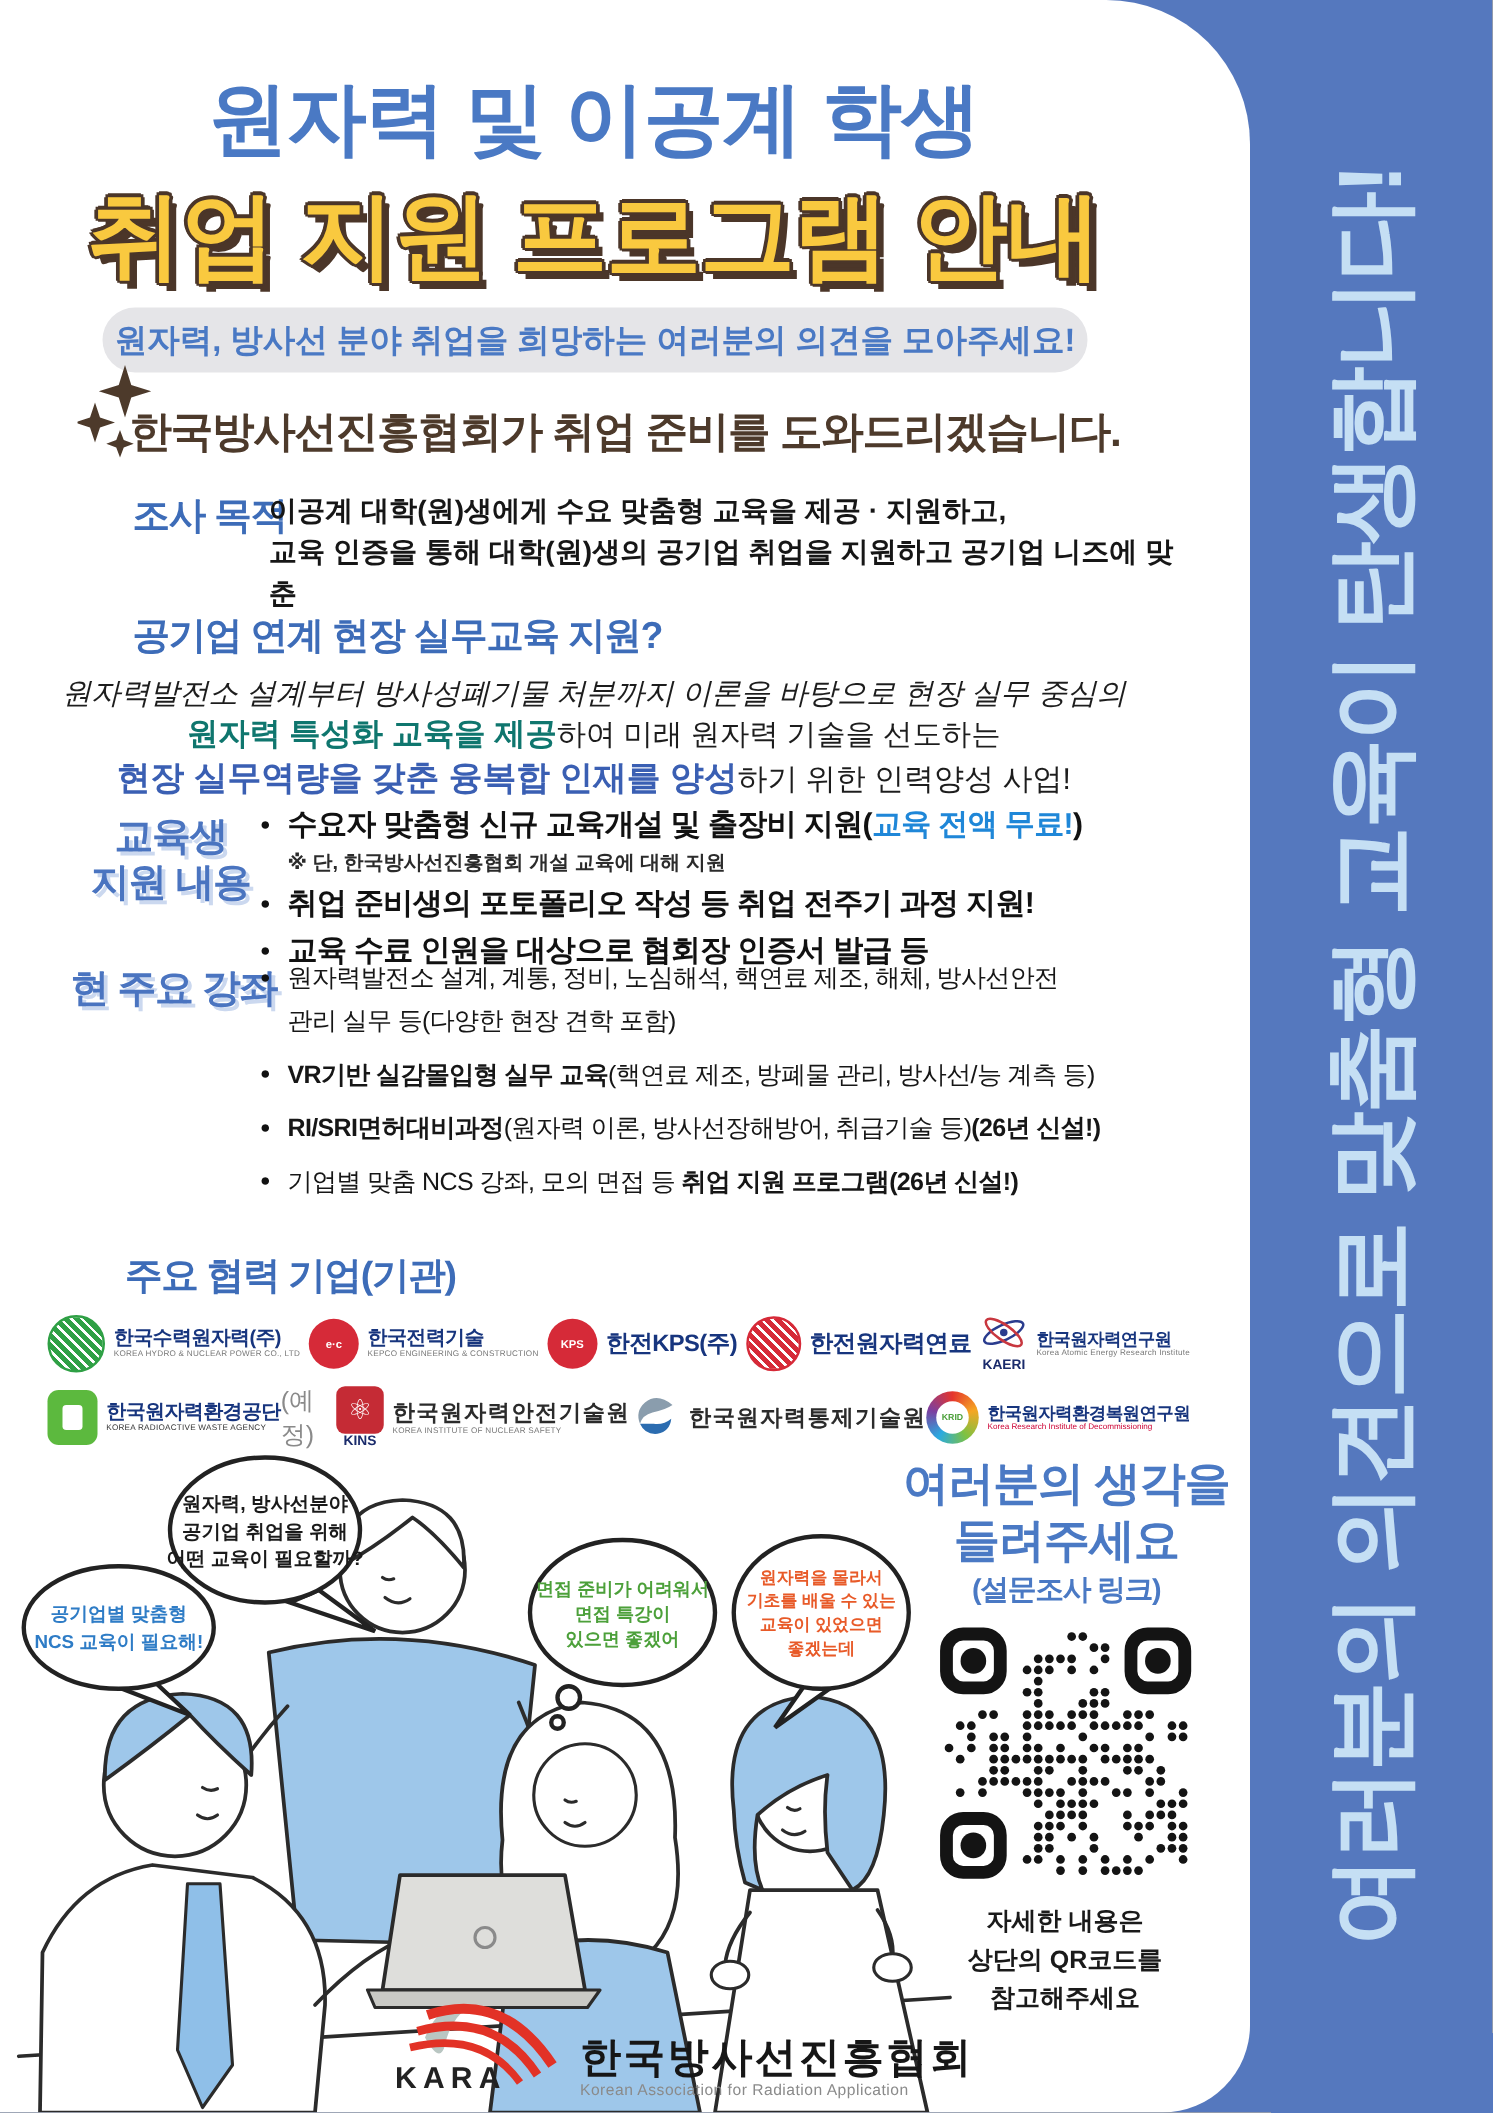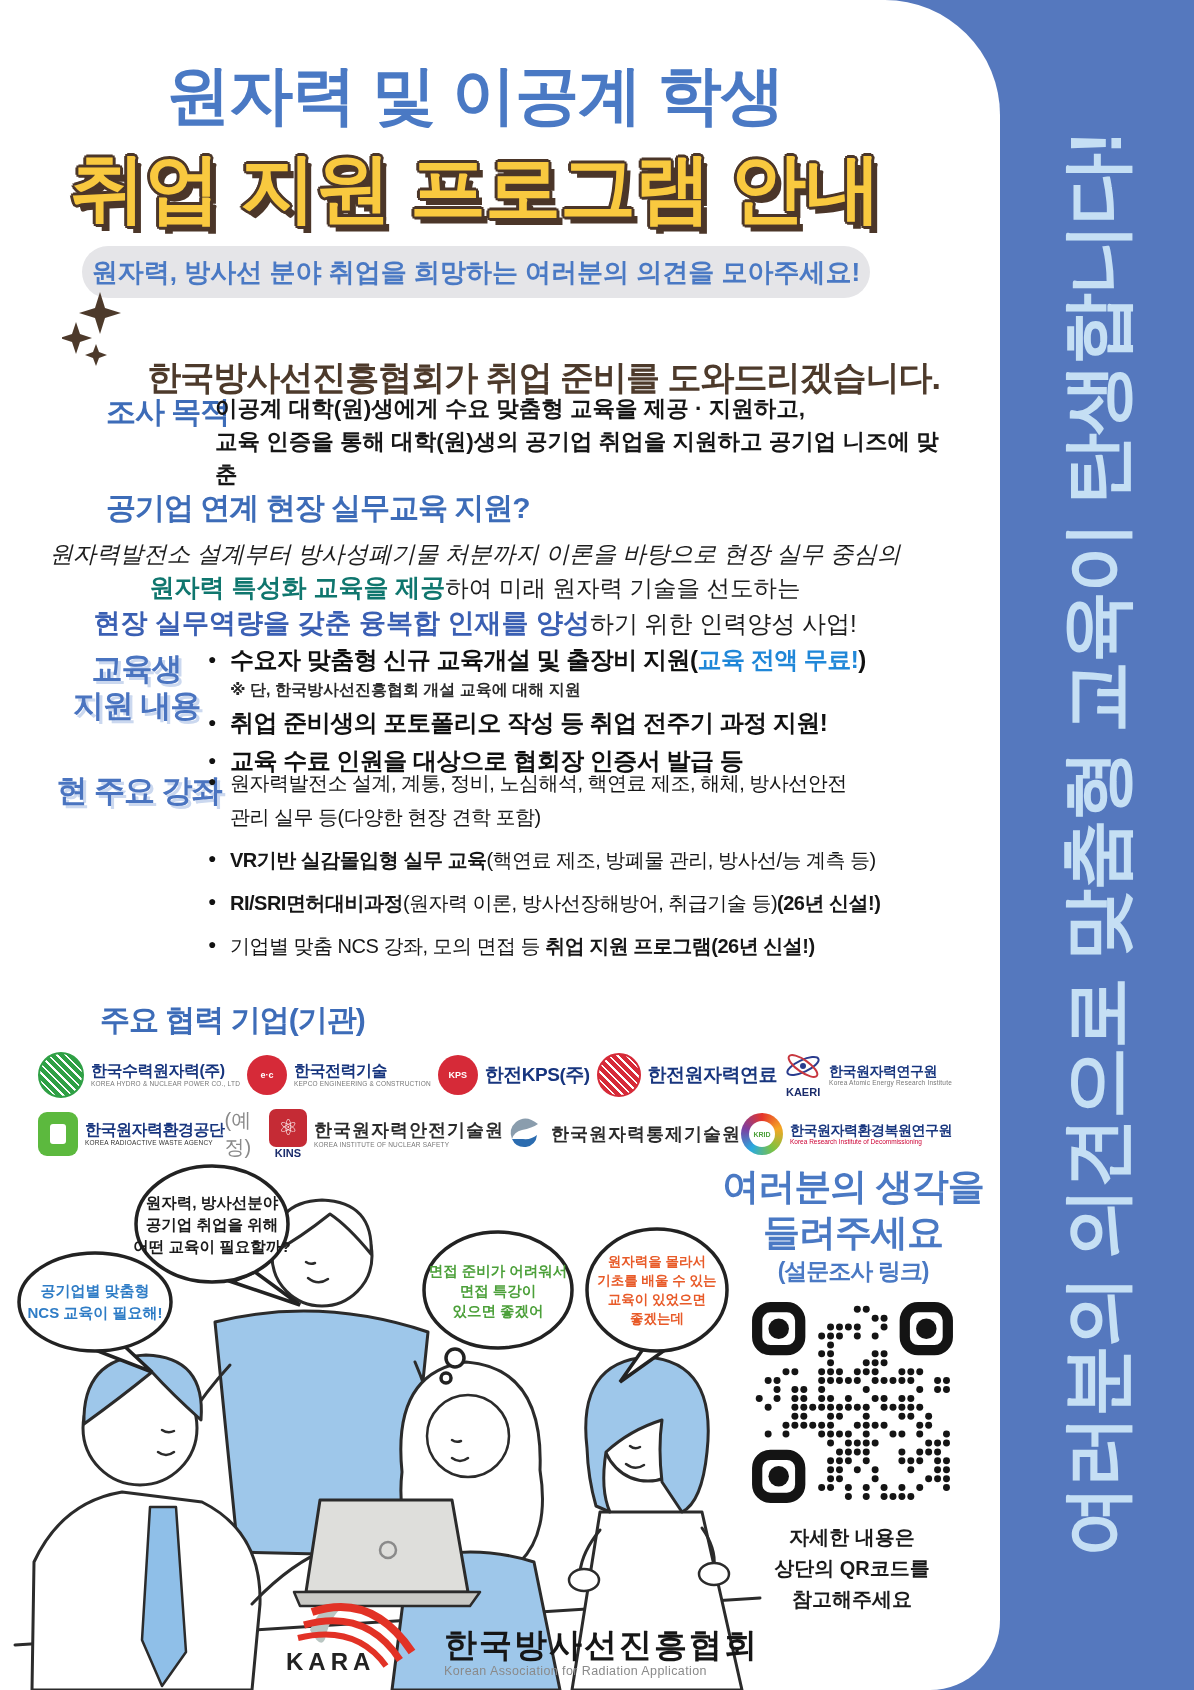--- a/index.html
+++ b/index.html
@@ -12,22 +12,22 @@
   .title1{left:0;top:52px;width:950px;text-align:center;font-size:64px;font-weight:900;
           color:#4A79C4;letter-spacing:-1px;}
   .title2{left:0;top:138px;width:950px;text-align:center;font-size:76px;font-weight:900;
           color:#F9C93F;letter-spacing:-1px;
           text-shadow:3px 0 0 #4B3629,-3px 0 0 #4B3629,0 3px 0 #4B3629,0 -3px 0 #4B3629,
                       2px 2px 0 #4B3629,-2px 2px 0 #4B3629,2px -2px 0 #4B3629,-2px -2px 0 #4B3629,
                       6px 7px 0 #4B3629;}
   .pill{left:82px;top:246px;width:788px;height:52px;background:#E5E5E8;border-radius:27px;
         display:flex;align-items:center;justify-content:center;font-size:26px;font-weight:600;
         color:#4A79C4;}
-  .tagline{left:60px;top:323px;width:880px;text-align:right;font-size:34px;font-weight:900;
-           color:#4D3A2B;letter-spacing:-1px;margin-top:32px;}
+  .tagline{left:60px;top:323px;width:880px;text-align:center;font-size:34px;font-weight:900;
+           color:#4D3A2B;letter-spacing:-1px;}
   .sparkles{left:62px;top:292px;width:62px;height:76px;}
   
   .h-blue{font-size:30px;font-weight:800;color:#3D6CB8;letter-spacing:-1px;margin-left:44px;}
   .h-shadow{font-size:31px;line-height:37px;font-weight:800;color:#4A74C0;letter-spacing:-1px;
             text-shadow:3px 3px 0 #CBD8EF;text-align:center;}
   .s1-head{left:62px;top:392px;}
   .s1-body{left:215px;top:392px;width:730px;font-size:22.5px;line-height:33px;font-weight:700;color:#161616;}
   .s1-blue{margin-top:3px;font-size:27px;font-weight:800;color:#2F8ACD;letter-spacing:-0.5px;}
   .s2-head{left:62px;top:488px;}
   .s2-body{left:0;top:538px;width:950px;text-align:center;color:#1d1d1d;}
@@ -77,21 +77,21 @@
   .psub-red{font-size:6.5px;color:#C03;white-space:nowrap;}
   .pname-dark{font-size:18px;font-weight:700;color:#2B2B2B;letter-spacing:1px;white-space:nowrap;}
   
   .cta{left:703px;top:1164px;width:300px;text-align:center;color:#4A79C4;}
   .cta-l12{font-size:37px;font-weight:900;line-height:46px;letter-spacing:-1px;}
   .cta-l3{font-size:23px;font-weight:800;letter-spacing:-1px;}
   .qr{left:750px;top:1300px;width:205px;height:205px;}
   .qrnote{left:742px;top:1522px;width:220px;text-align:center;font-size:20px;font-weight:600;
           color:#1A1A1A;line-height:31px;}
   
-  .footer{left:284px;top:1592px;width:520px;display:flex;align-items:flex-end;gap:10px;}
+  .footer{left:314px;top:1592px;width:520px;display:flex;align-items:flex-end;}
   .f-org{font-size:33px;font-weight:800;color:#161616;letter-spacing:2px;line-height:1.0;}
   .f-en{font-size:12.5px;color:#8A8A8A;letter-spacing:0.4px;margin-top:3px;}
   
   #sidebar{position:absolute;left:1000px;top:0;width:194px;height:1690px;display:flex;
            align-items:center;justify-content:center;}
   #sidebar .vtext{transform:rotate(-90deg);white-space:nowrap;font-size:72px;font-weight:800;
            color:#C5DFF4;letter-spacing:-2px;}
   svg text{font-family:"Liberation Sans","DejaVu Sans",sans-serif;}
 </style>
 </head>

